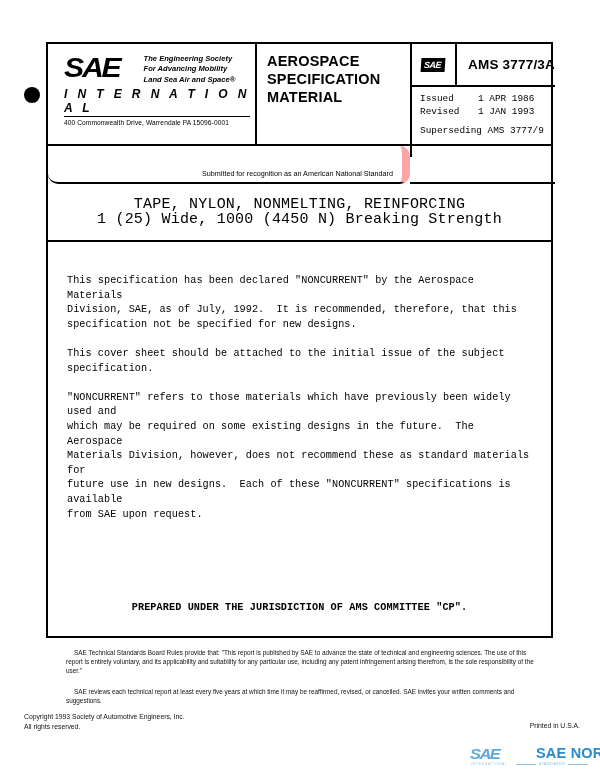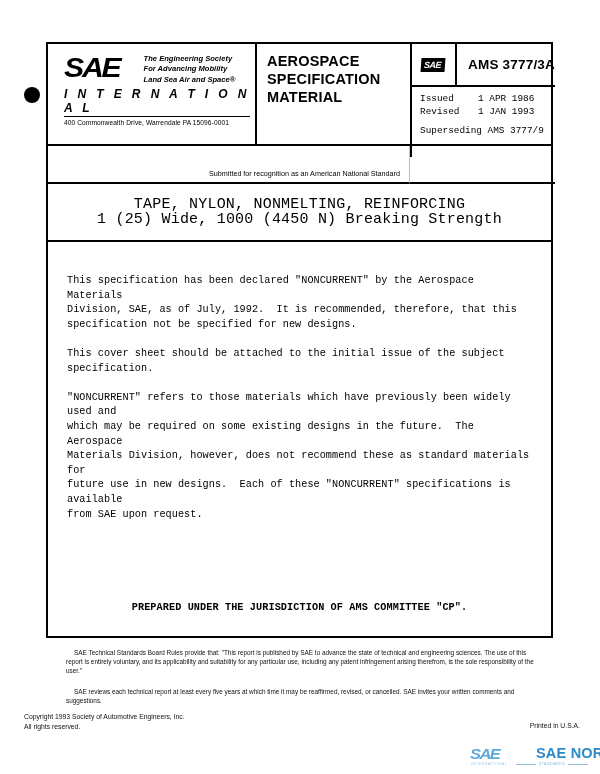--- a/index.html
+++ b/index.html
@@ -205,22 +205,23 @@
   }
 
   
   .submitted-strip {
     position: absolute;
     left: 0;
     top: 102px;
     width: 362px;
     height: 38px;
     border-bottom: 2px solid #000;
-    border-right: 1px solid #fca5a5;
-    box-sizing: border-box;
+    border-right: 8px solid #fca5a5;
+    box-sizing: border-box;
+    border-radius: 10px;
   }
   .submitted-text {
     position: absolute;
     right: 9px;
     bottom: 4px;
     font-family: "Liberation Sans", sans-serif;
     font-size: 7.2px;
     white-space: nowrap;
   }
   .submitted-filler {

